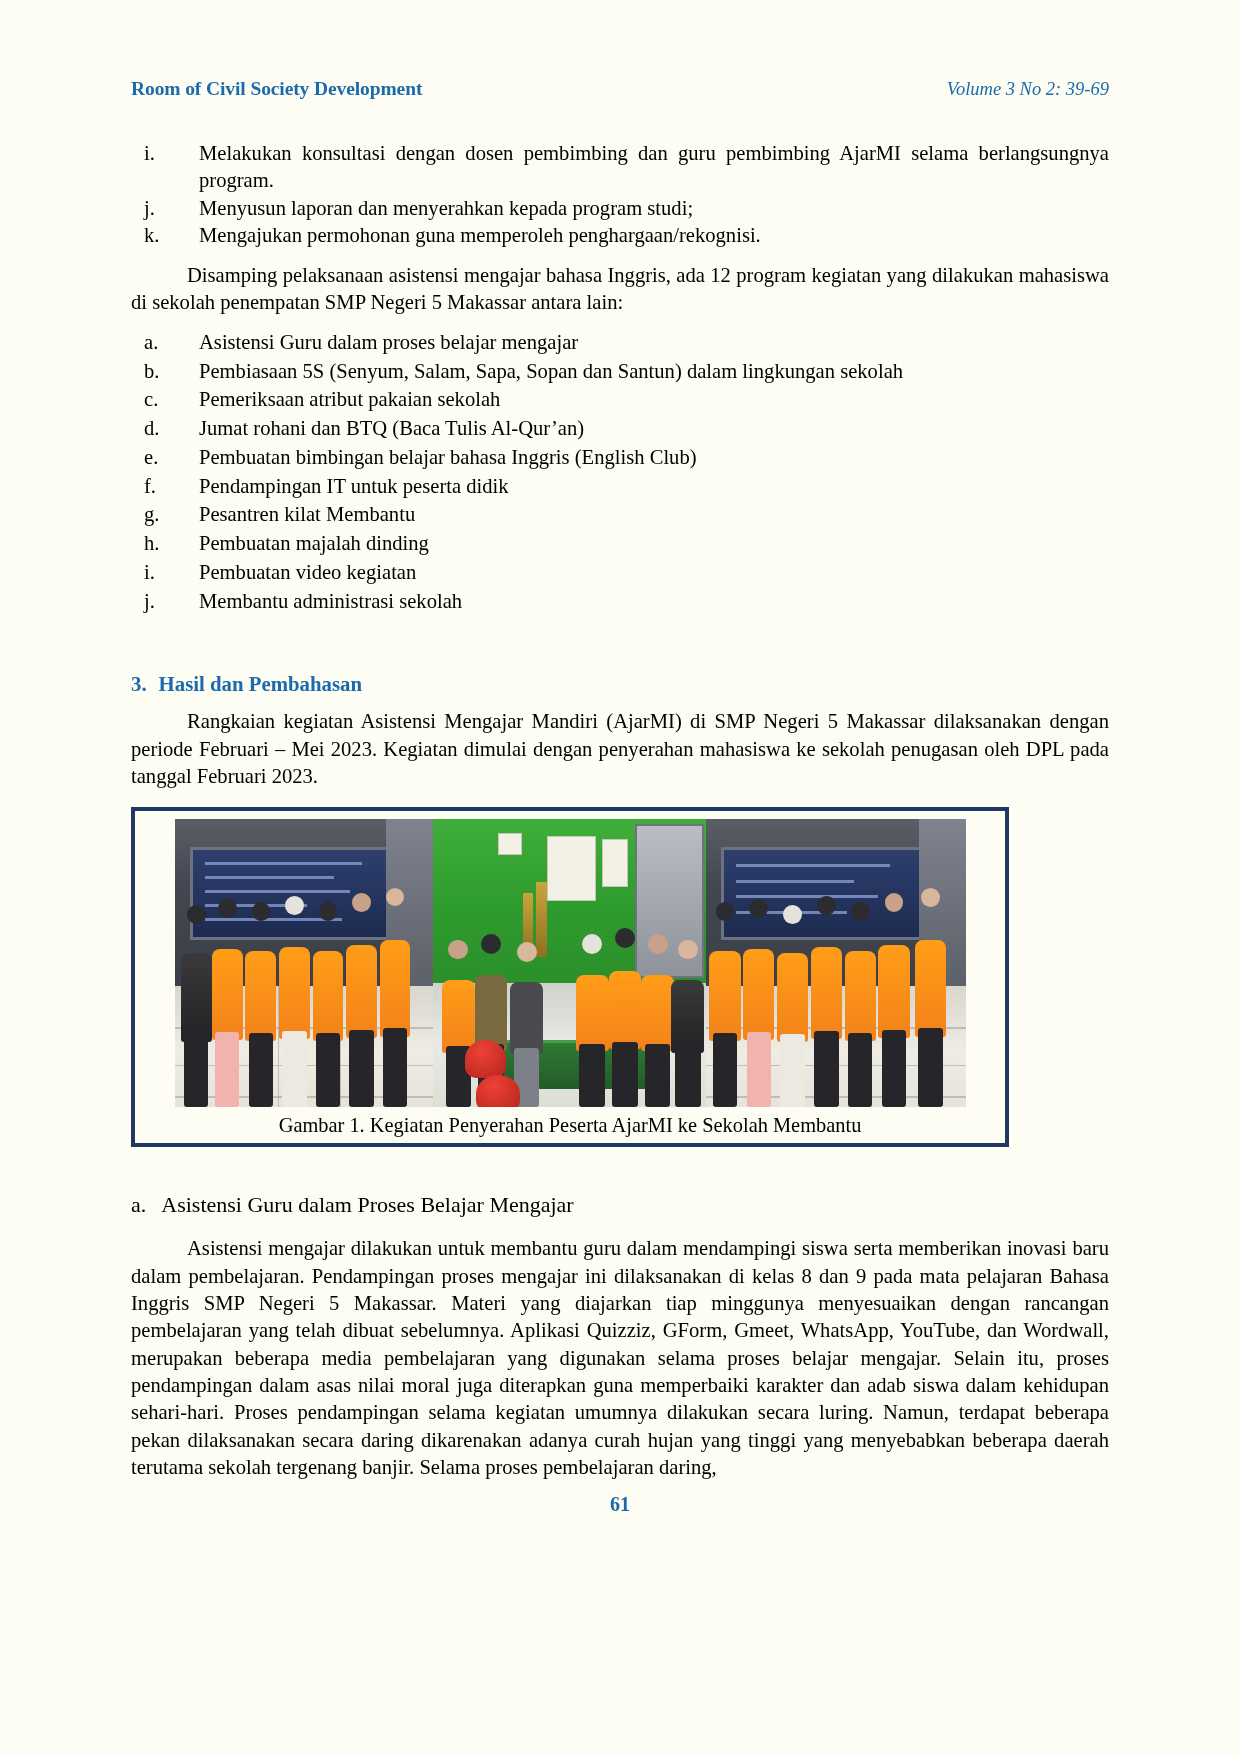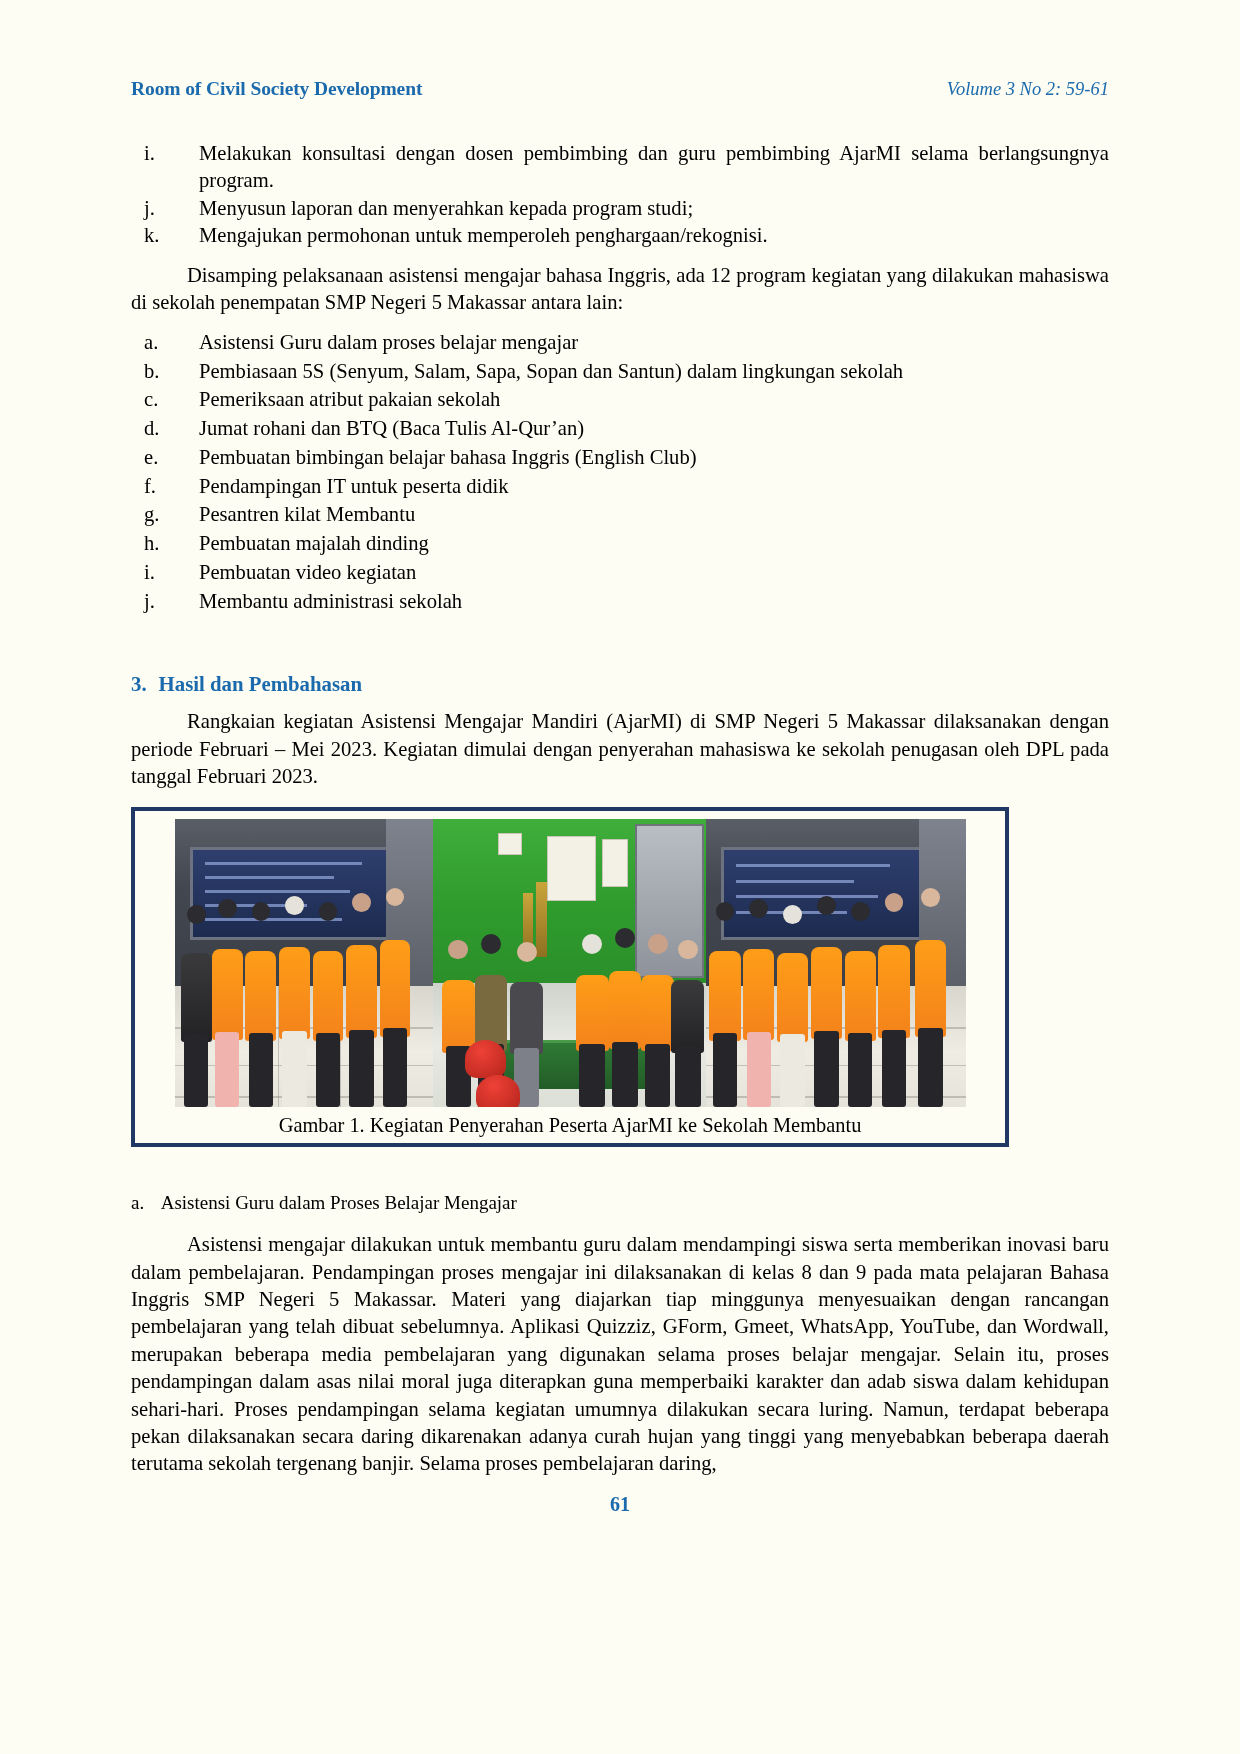--- a/index.html
+++ b/index.html
@@ -207,21 +207,21 @@
   .table-green {
     position: absolute; background: linear-gradient(180deg,#2f7a34,#225c27);
     border-top: 3px solid #49994a;
   }
   .trophy {
     position: absolute; background: linear-gradient(180deg,#caa53a,#8e7021);
   }
 
   
   .sub-item {
-    font-size: 19px;
+    font-size: 22px;
     line-height: 1.3;
   }
   .sub-item .mk { display: inline-block; width: 26px; }
 
   
   .pagenum {
     position: absolute;
     left: 0; right: 0;
     top: 1493px;
     text-align: center;
@@ -231,37 +231,37 @@
   }
 </style>
 </head>
 <body>
 
 <div class="page">
   <div class="content">
 
     <div class="runhead">
       <div class="runhead-left">Room of Civil Society Development</div>
-      <div class="runhead-right">Volume 3 No 2: 59-61</div>
+      <div class="runhead-right">Volume 3 No 2: 39-69</div>
     </div>
 
     <div class="spacer-40"></div>
 
     <ul class="alpha-list justified">
       <li>
         <span class="marker">i.</span>
         <span class="itemtext">Melakukan konsultasi dengan dosen pembimbing dan guru pembimbing AjarMI selama berlangsungnya program.</span>
       </li>
       <li>
         <span class="marker">j.</span>
         <span class="itemtext">Menyusun laporan dan menyerahkan kepada program studi;</span>
       </li>
       <li>
         <span class="marker">k.</span>
-        <span class="itemtext">Mengajukan permohonan untuk memperoleh penghargaan/rekognisi.</span>
+        <span class="itemtext">Mengajukan permohonan guna memperoleh penghargaan/rekognisi.</span>
       </li>
     </ul>
 
     <div class="spacer-12"></div>
 
     <p class="para indent">Disamping pelaksanaan asistensi mengajar bahasa Inggris, ada 12 program kegiatan yang dilakukan mahasiswa di sekolah penempatan SMP Negeri 5 Makassar antara lain:</p>
 
     <div class="spacer-12"></div>
 
     <ul class="alpha-list tight">

